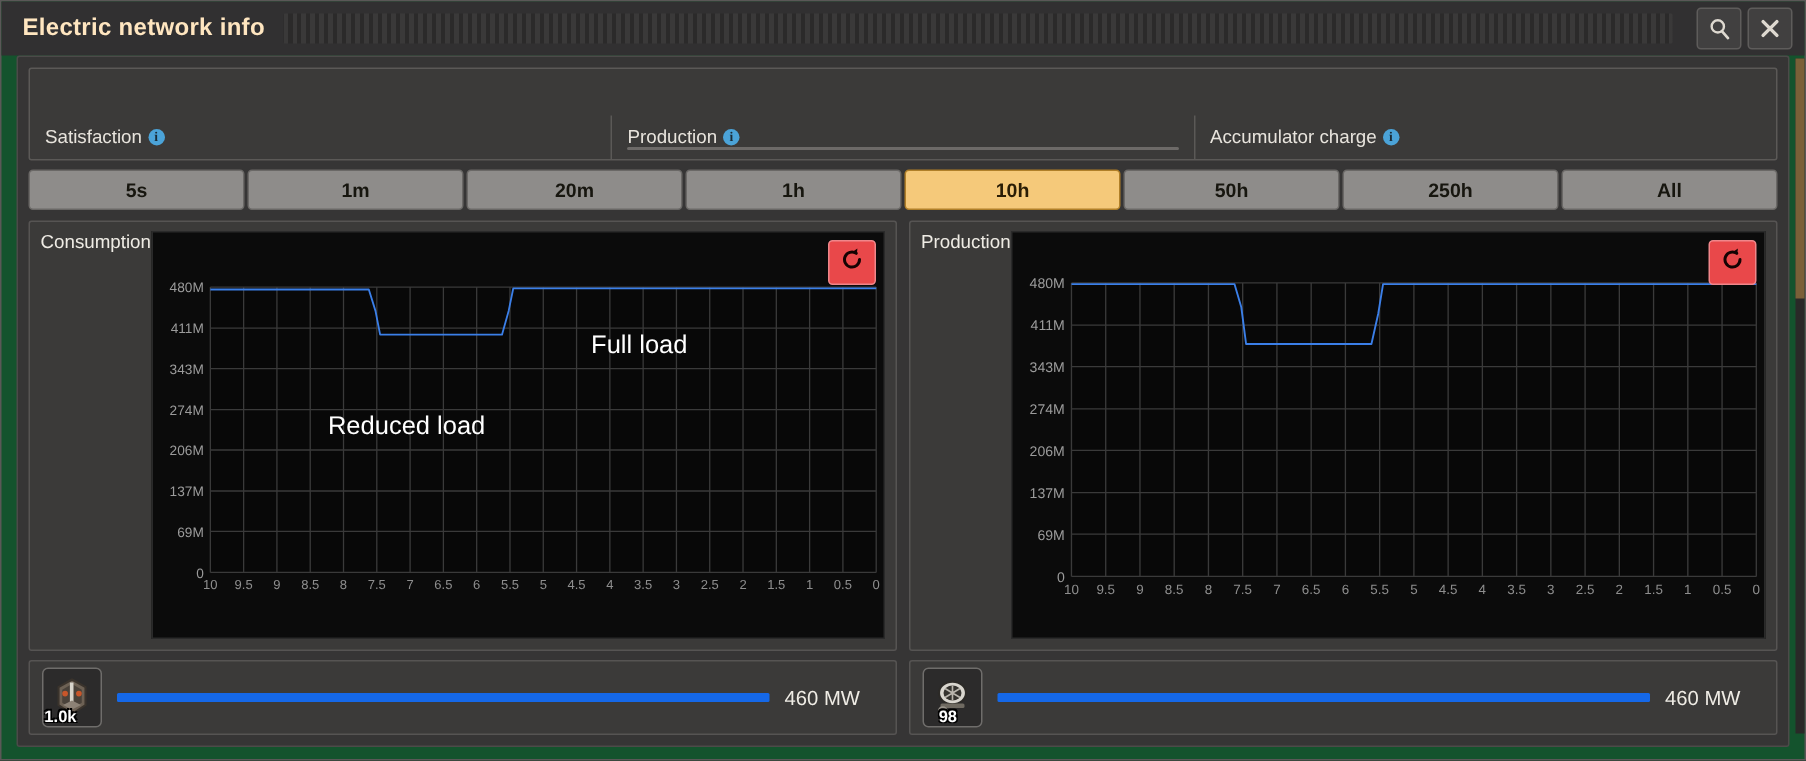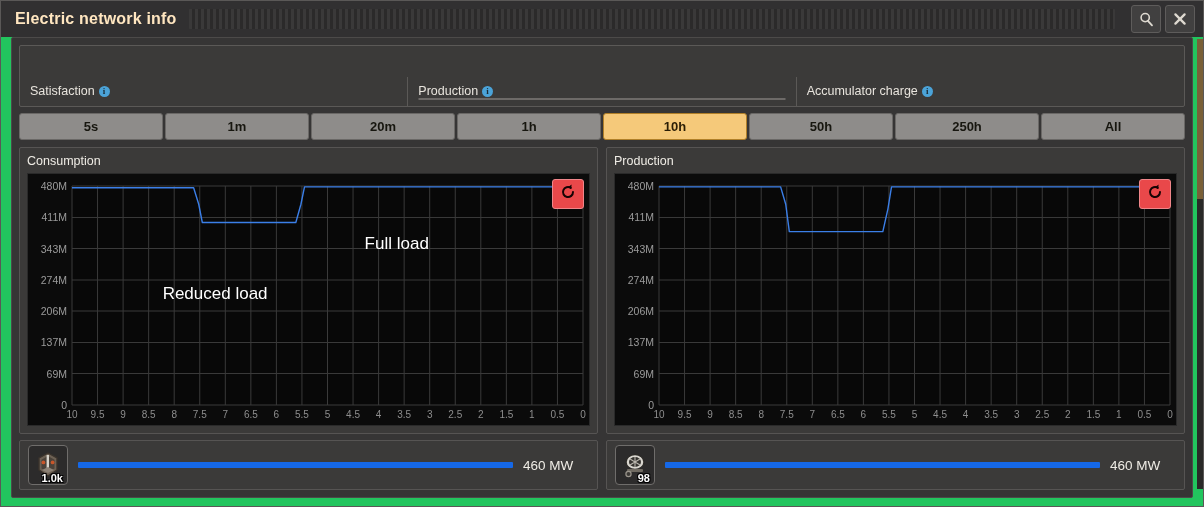--- a/index.html
+++ b/index.html
@@ -7,21 +7,21 @@
     width: 1204px; height: 507px;
     background: #1b1b1b;
     font-family: "Liberation Sans", sans-serif;
     overflow: hidden;
   }
 
   
   .window {
     position: absolute; left: 0; top: 0;
     width: 1204px; height: 507px;
-    background: #22c55e;
+    background: #14532d;
     border: 1px solid #5a5857;
     display: flex; flex-direction: column;
   }
 
   
   .titlebar {
     height: 36px; flex: 0 0 36px;
     display: flex; align-items: center;
     padding: 0 8px 0 14px;
     background: #313031;
@@ -125,21 +125,21 @@
   
   .charts-row {
     display: flex; gap: 8px; margin-top: 7px;
     flex: 1 1 auto; min-height: 0;
   }
   .chart-panel {
     flex: 1 1 0; min-width: 0;
     background: #3b3a39;
     border: 1px solid #565453;
     border-radius: 2px;
-    display: flex; flex-direction: column;
+    display: flex; flex-direction: row;
     padding: 6px 7px 7px 7px;
   }
   .chart-title {
     font-size: 12.5px; color: #efece5; margin-bottom: 5px; flex: 0 0 auto;
   }
   .plot-box {
     position: relative;
     flex: 1 1 auto; min-height: 0;
     background: #0b0b0b;
     border: 1px solid #2a2a2a;
@@ -176,21 +176,21 @@
   .legend-icon {
     position: relative;
     width: 40px; height: 40px; flex: 0 0 40px;
     background: #2c2b2b;
     border: 1px solid #6f6d6b;
     border-radius: 4px;
     display: flex; align-items: center; justify-content: center;
     cursor: pointer;
   }
   .legend-count {
-    position: absolute; right: 4px; bottom: 0px;
+    position: absolute; right: 16px; bottom: 0px;
     font-size: 11px; font-weight: bold; color: #ffffff;
     text-shadow: 1px 1px 0 #000, -1px 1px 0 #000, 1px -1px 0 #000, -1px -1px 0 #000;
     text-align: right;
   }
   .legend-bar {
     flex: 1 1 auto; height: 6px;
     background: #1568e8;
     border-radius: 1px;
   }
   .legend-value {

